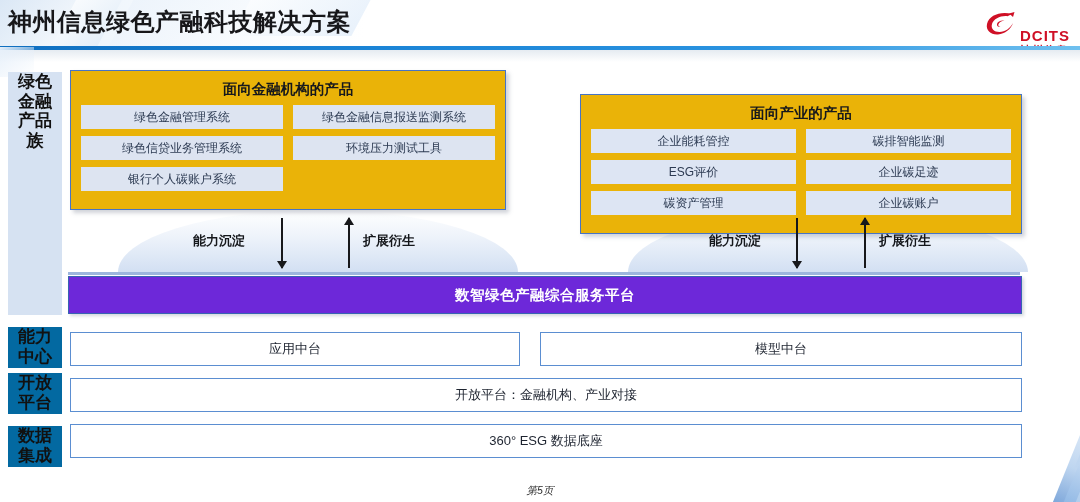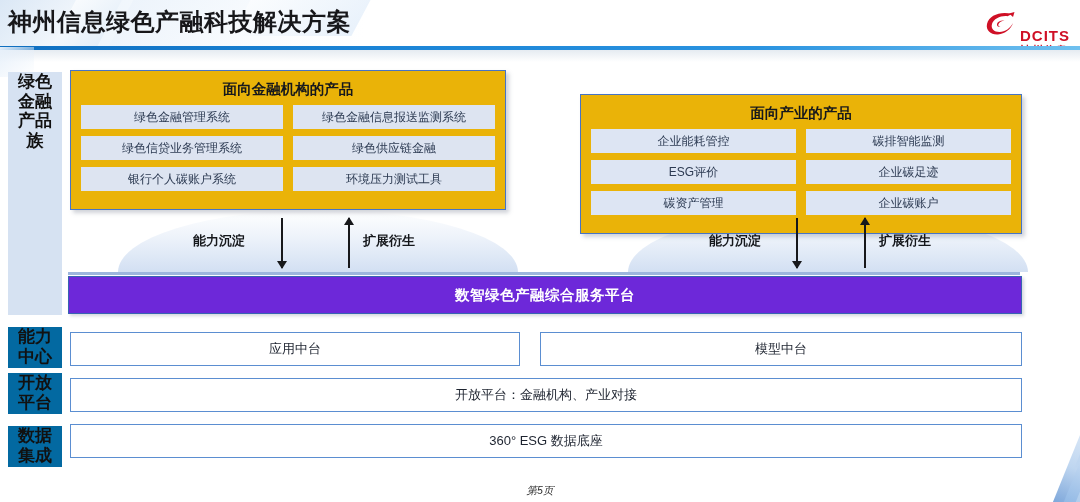--- a/index.html
+++ b/index.html
@@ -152,23 +152,22 @@
 
   <div class="arch" style="left:118px;top:210px;width:400px;height:62px;"></div>
   <div class="arch" style="left:628px;top:210px;width:400px;height:62px;"></div>
 
   <div class="panel left" style="left:70px;top:70px;width:434px;height:138px;">
     <div class="panel-title">面向金融机构的产品</div>
     <div class="chips">
       <div class="chip">绿色金融管理系统</div>
       <div class="chip">绿色金融信息报送监测系统</div>
       <div class="chip">绿色信贷业务管理系统</div>
-      <div class="chip">绿色供应链金融</div>
+      <div class="chip">环境压力测试工具</div>
       <div class="chip">银行个人碳账户系统</div>
-      <div class="chip">环境压力测试工具</div>
     </div>
   </div>
 
   <div class="panel right" style="left:580px;top:70px;width:440px;height:138px;margin-top:24px;">
     <div class="panel-title">面向产业的产品</div>
     <div class="chips">
       <div class="chip">企业能耗管控</div>
       <div class="chip">碳排智能监测</div>
       <div class="chip">ESG评价</div>
       <div class="chip">企业碳足迹</div>

